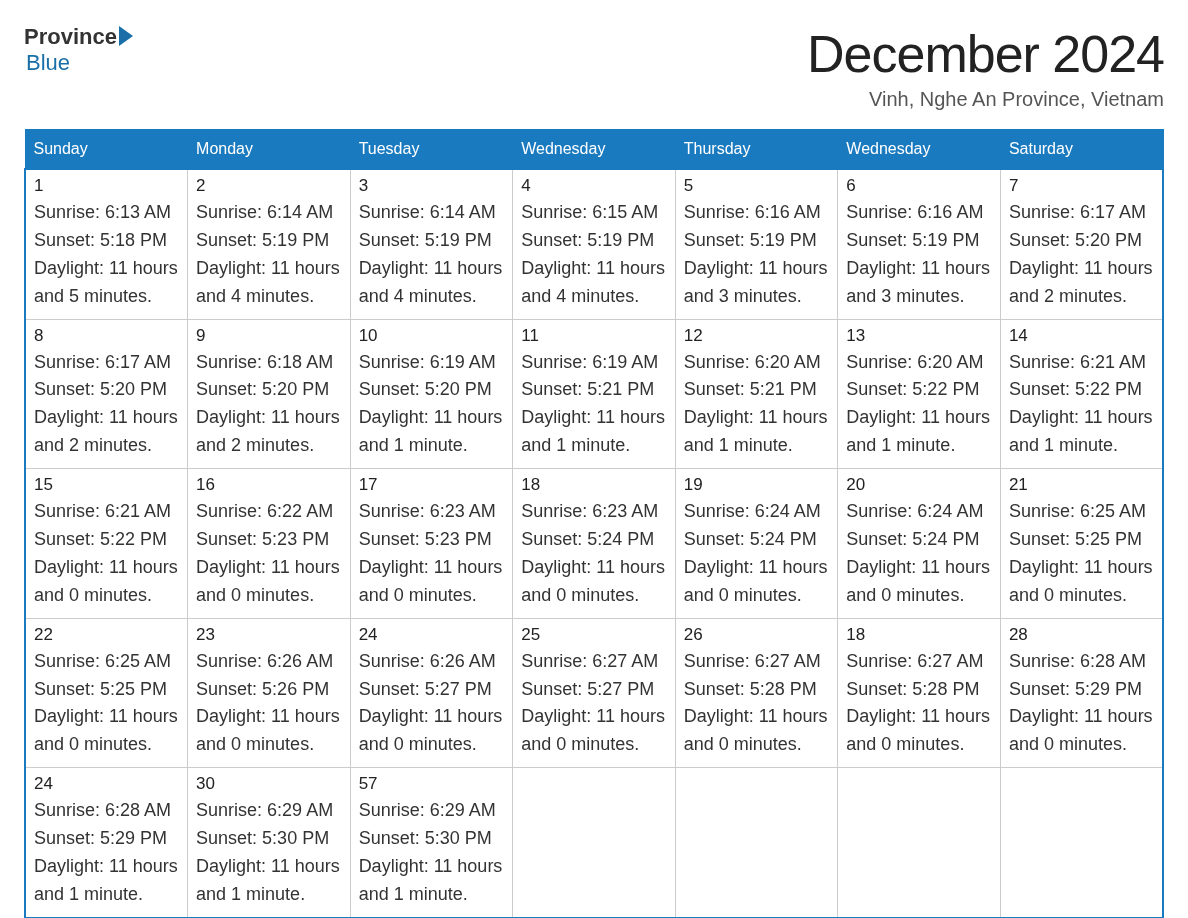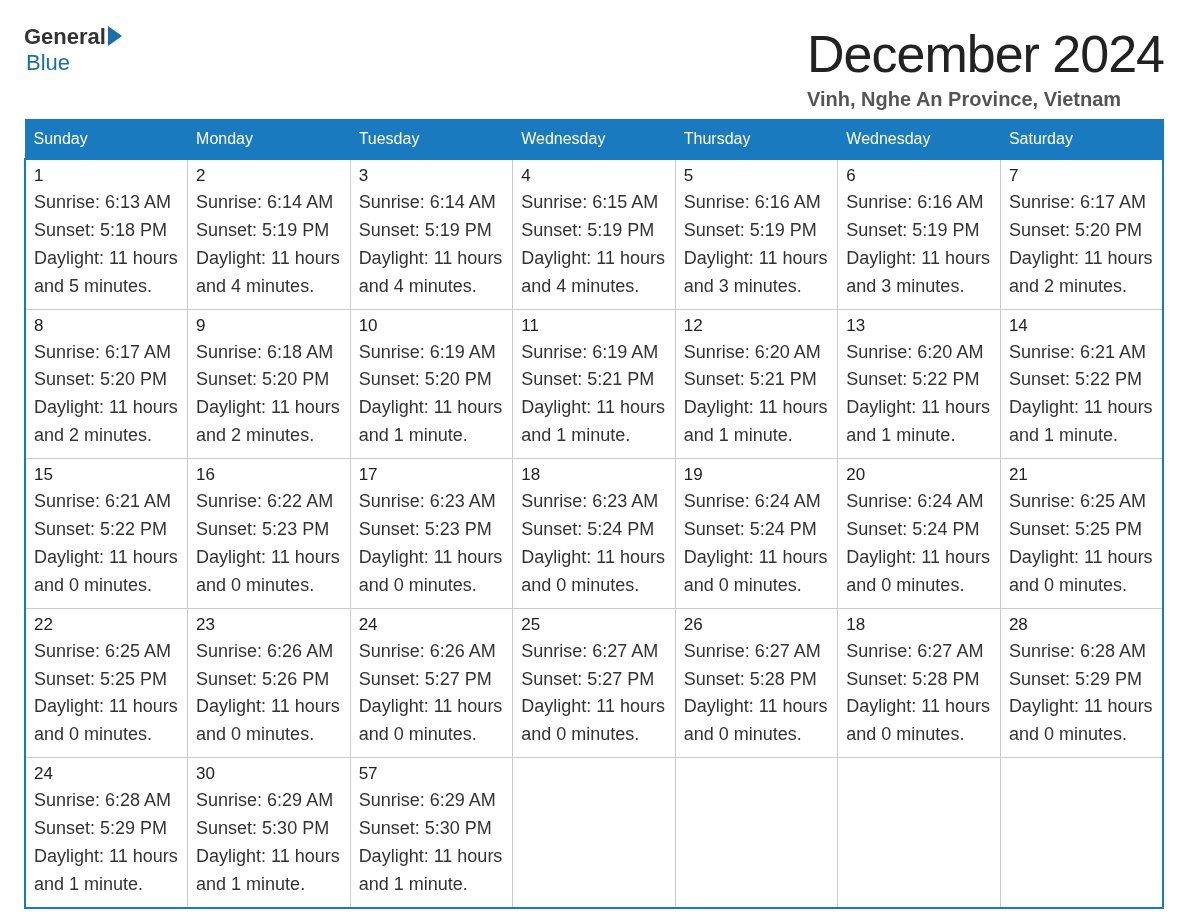--- a/index.html
+++ b/index.html
@@ -39,38 +39,37 @@
       margin-left: 2px;
       margin-bottom: 2px;
     }
     .logo-text-blue {
       font-size: 22px;
       font-weight: normal;
       color: #1a6fa8;
       margin-left: 2px;
     }
     .title-block {
-      text-align: left;
+      text-align: right;
     }
     .calendar-title {
       font-size: 52px;
       font-weight: 300;
       color: #222;
       letter-spacing: -1px;
     }
     .calendar-subtitle {
       font-size: 20px;
       color: #555;
       margin-top: 4px;
-      font-weight: bold;
     }
     table {
       width: 100%;
       border-collapse: collapse;
-      margin-top: 8px;
+      margin-top: 18px;
       border-radius: 19px;
     }
     thead tr th {
       background-color: #1a7abf;
       color: #fff;
       font-size: 16px;
       font-weight: normal;
       padding: 10px 8px;
       text-align: left;
       border: 1px solid #1a7abf;
@@ -109,21 +108,21 @@
     .empty-cell {
       background: #fff;
     }
   </style>
 </head>
 <body>
 
 <div class="header">
   <div class="logo">
     <div class="logo-top">
-      <span class="logo-text-general">General</span>
+      <span class="logo-text-general">Province</span>
       <div class="logo-triangle"></div>
     </div>
     <span class="logo-text-blue">Blue</span>
   </div>
   <div class="title-block">
     <div class="calendar-title">December 2024</div>
     <div class="calendar-subtitle">Vinh, Nghe An Province, Vietnam</div>
   </div>
 </div>
 

